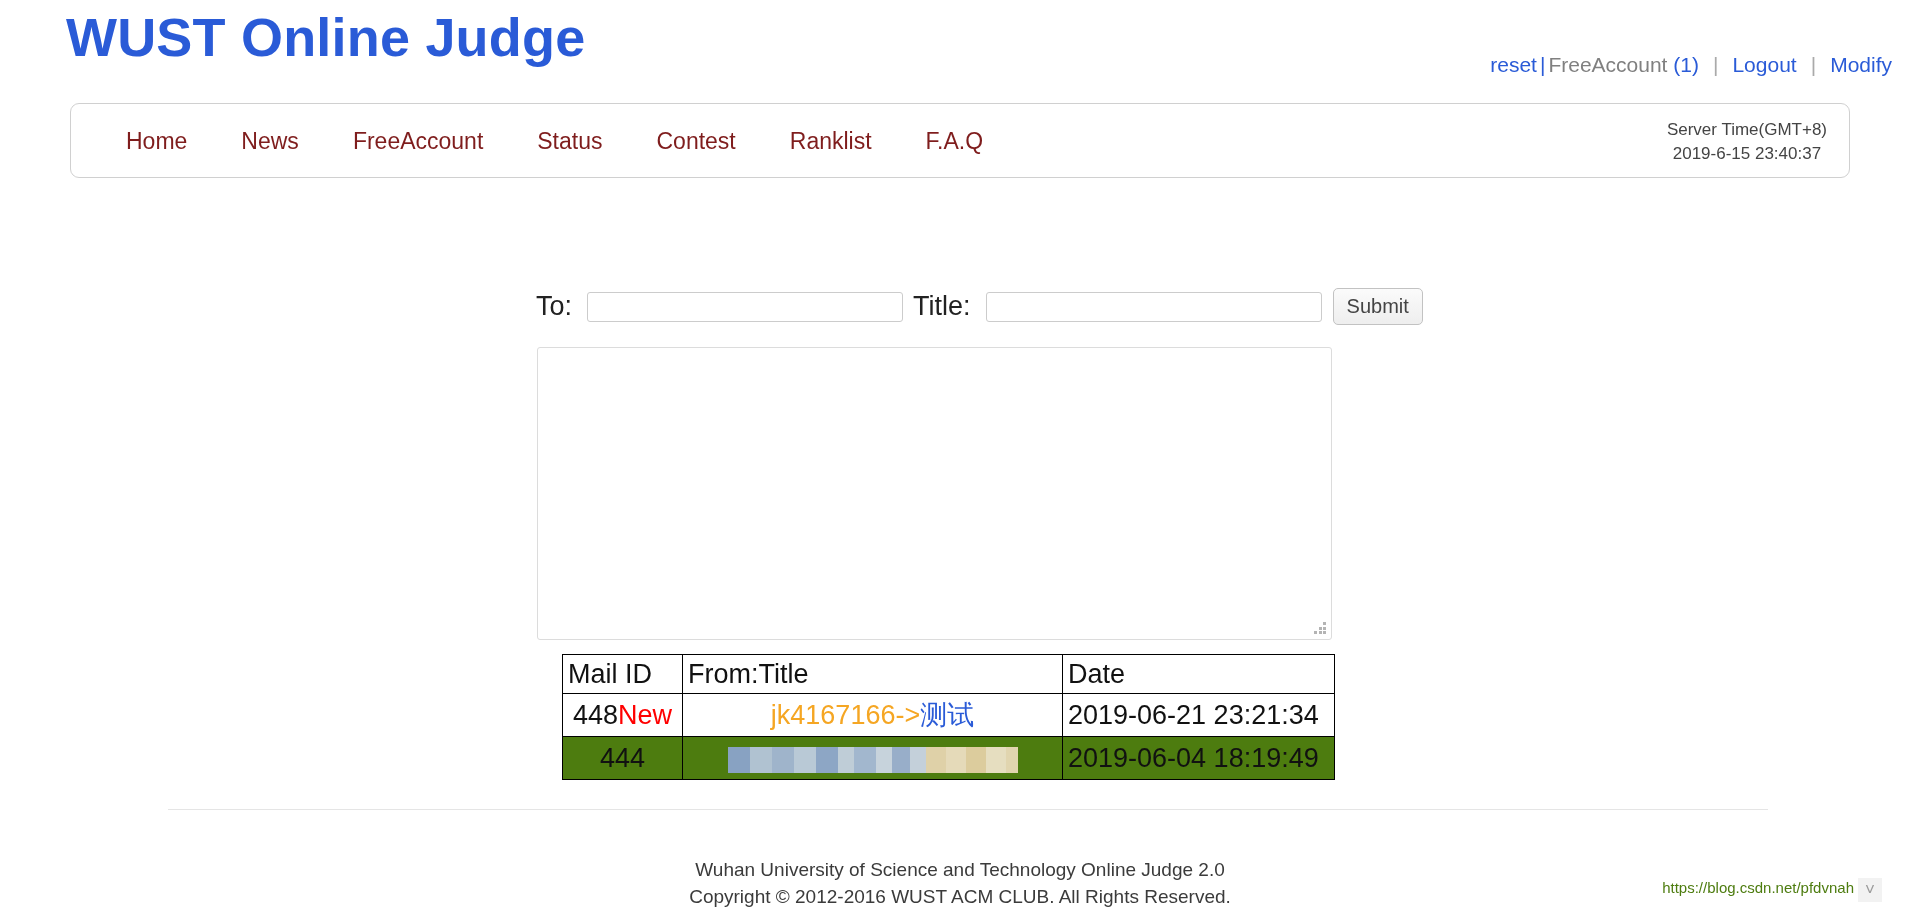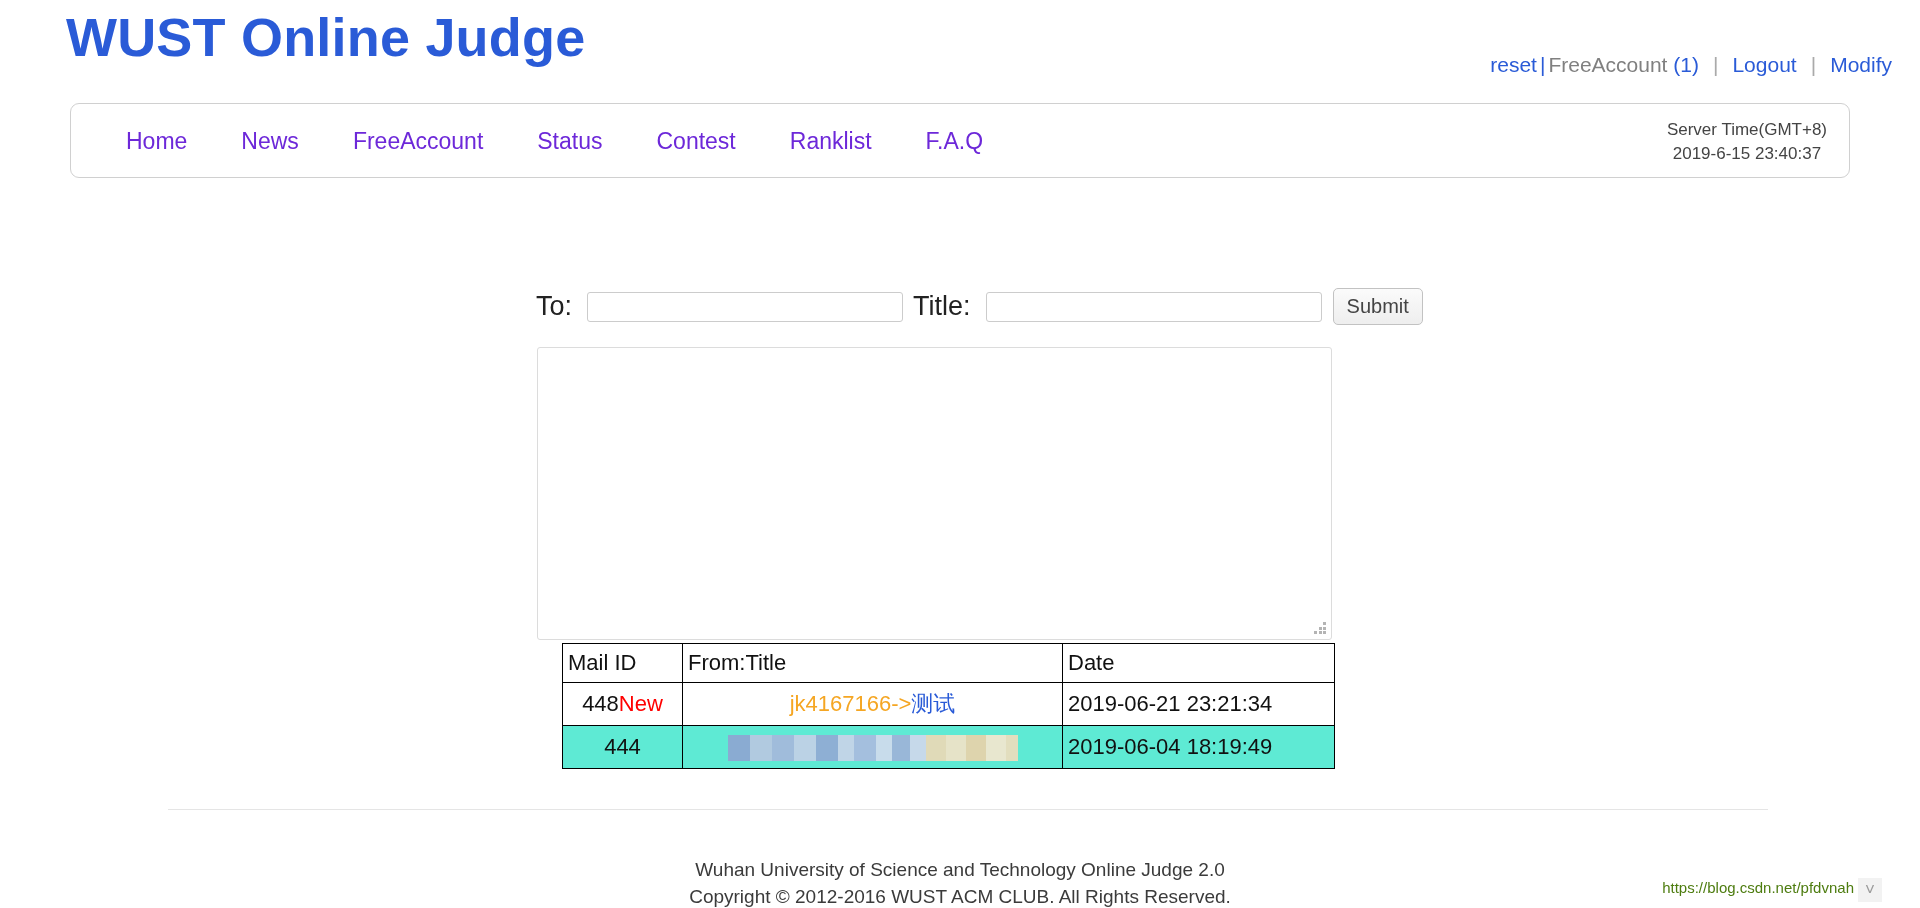--- a/index.html
+++ b/index.html
@@ -74,21 +74,21 @@
   .nav-list {
     position: absolute;
     left: 55px;
     top: 0;
     height: 75px;
     display: flex;
     align-items: center;
   }
   .nav-item {
     font-size: 23px;
-    color: #6d28d9;
+    color: #7f1d1d;
     text-decoration: none;
     margin-right: 54px;
     white-space: nowrap;
   }
   .nav-item:last-child { margin-right: 0; }
   .server-time {
     position: absolute;
     right: 22px;
     top: 14px;
     text-align: center;
@@ -171,24 +171,24 @@
     width: 3px;
     height: 3px;
     background: #b4b4b4;
     display: block;
   }
 
   
   .mail-table {
     position: absolute;
     left: 562px;
-    top: 413px;
+    top: 424px;
     width: 772px;
     border-collapse: collapse;
-    font-size: 22px;
+    font-size: 27px;
     color: #111111;
     table-layout: fixed;
   }
   .mail-table th {
     border: 1px solid #000000;
     font-weight: normal;
     text-align: left;
     padding: 2px 5px;
     height: 34px;
     line-height: 34px;
@@ -202,21 +202,21 @@
     height: 38px;
     line-height: 38px;
     vertical-align: middle;
   }
   .col-id { width: 120px; }
   .col-title { width: 380px; }
   .col-date { width: 272px; }
   .cell-id { text-align: center; }
   .cell-title { text-align: center; }
   .cell-date { text-align: left; white-space: nowrap; }
-  .row-alt td { background: #5eead4; }
+  .row-alt td { background: #4d7c0f; }
   .badge-new {
     color: #ff0000;
   }
   .mail-from {
     color: #f5a623;
     text-decoration: none;
   }
   .mail-subject {
     color: #2a5bd7;
     text-decoration: none;

